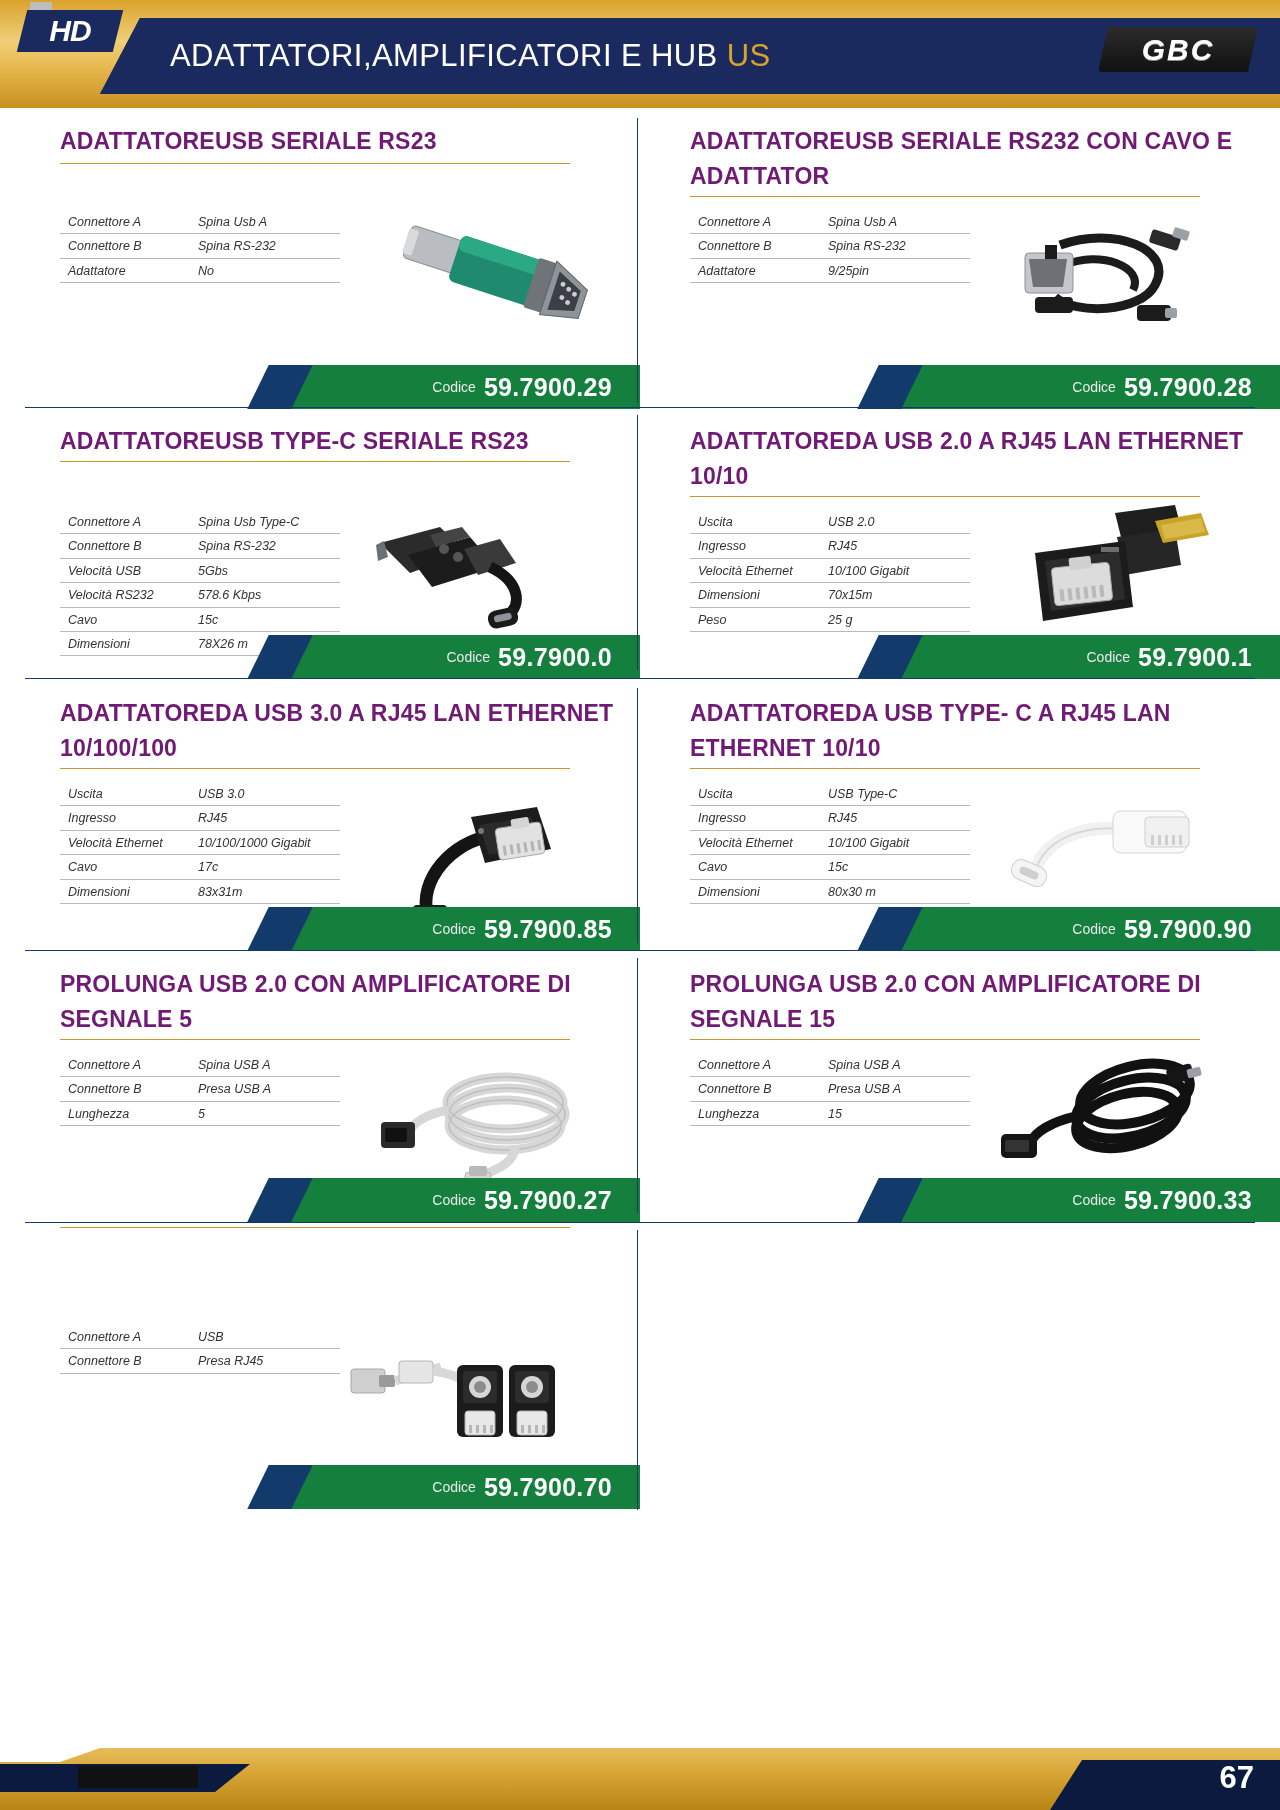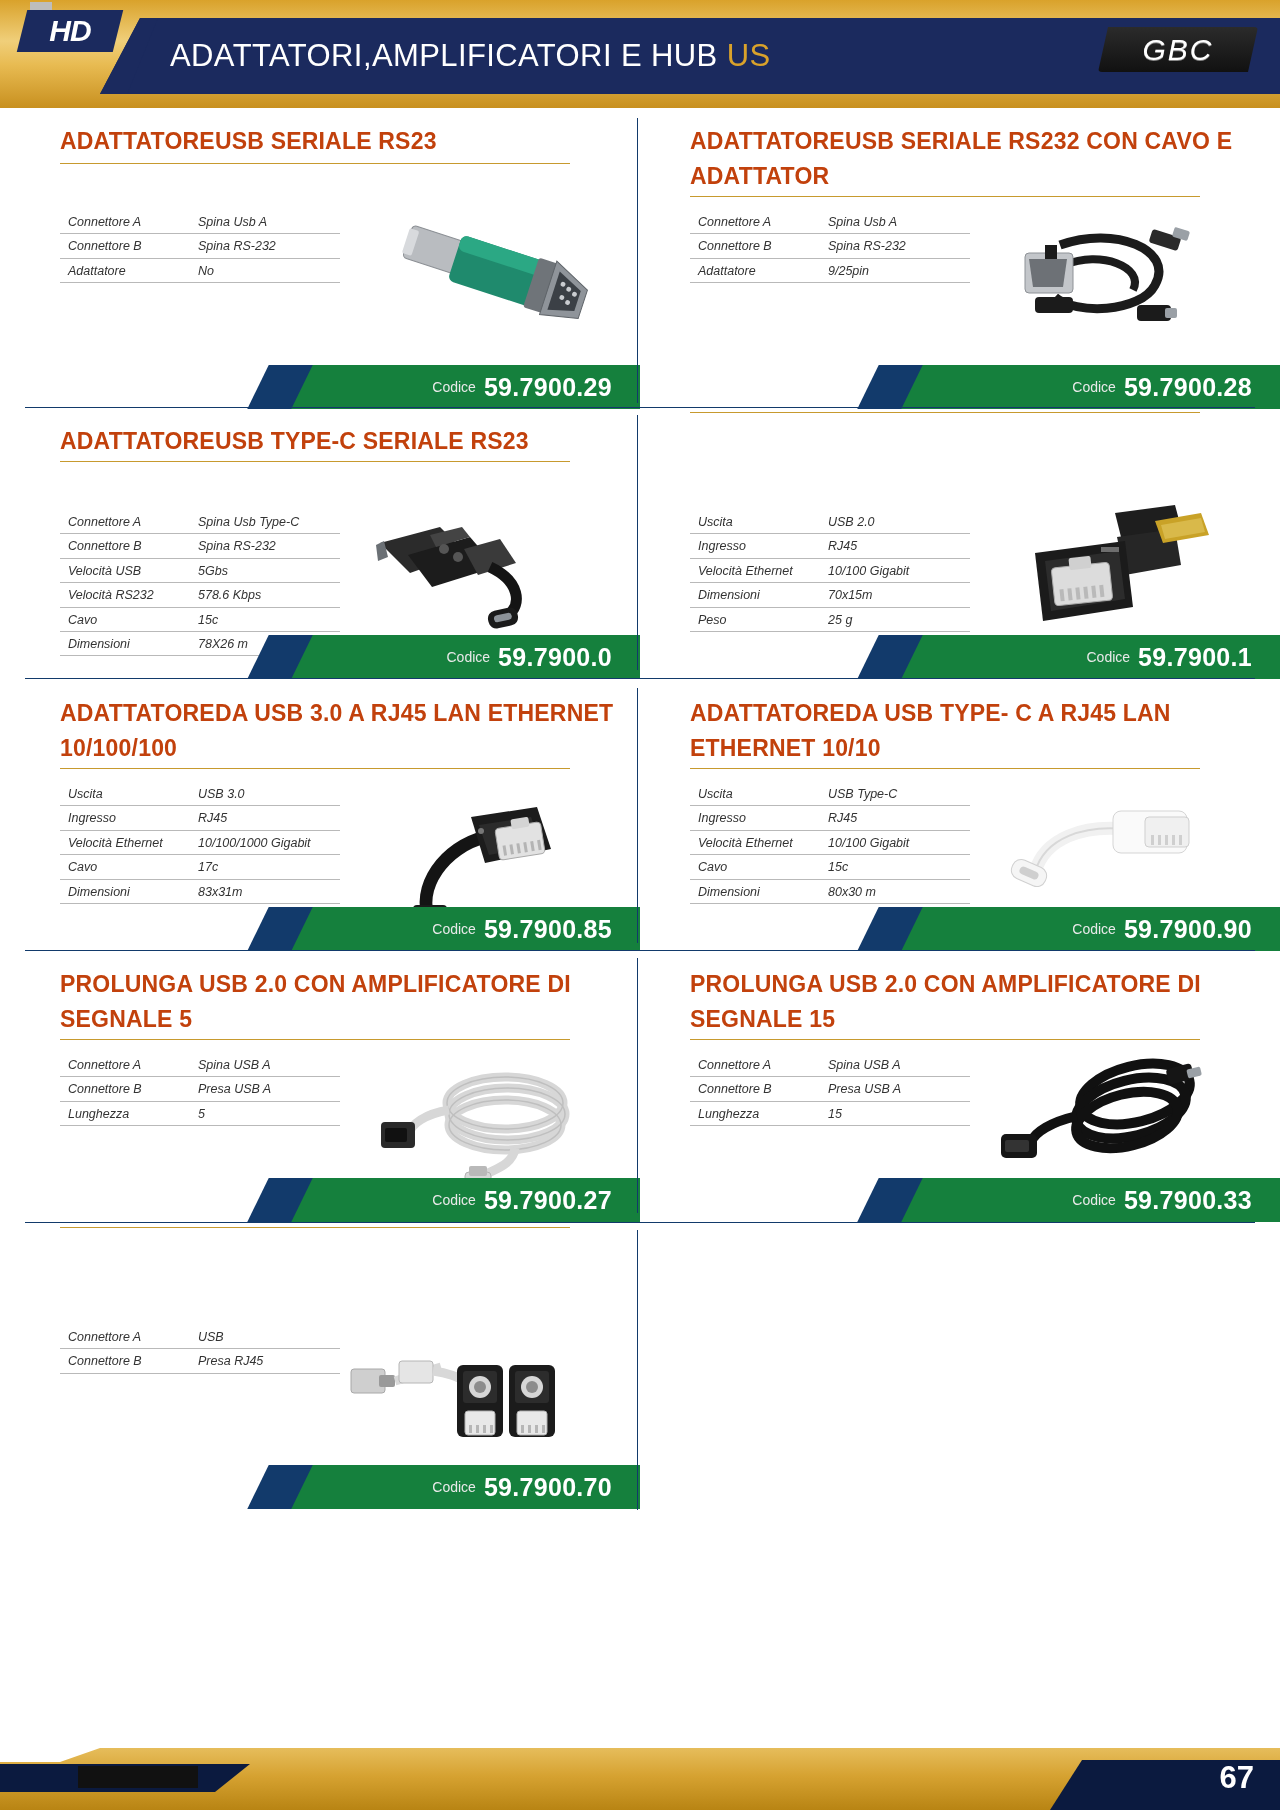--- a/index.html
+++ b/index.html
@@ -49,36 +49,36 @@
     position:absolute;left:30px;top:2px;width:22px;height:10px;background:#bdbdbd;
   }
   .logo{
     position:absolute;right:22px;top:27px;width:160px;height:45px;
     background:linear-gradient(180deg,#2b2b2b 0%,#111 100%);
     border-radius:4px;
     clip-path:polygon(10px 0,160px 0,150px 45px,0 45px);
   }
   .logo-text{
     position:absolute;left:0;top:0;width:160px;height:45px;
-    color:#ffffff;font-weight:normal;font-style:italic;font-size:30px;
+    color:#ffffff;font-weight:bold;font-style:italic;font-size:30px;
     text-align:center;line-height:45px;letter-spacing:2px;
     text-shadow:0 1px 0 #888;
   }
 
   
   .grid{position:absolute;left:0;top:110px;width:1280px;}
   .row{position:relative;width:1280px;}
   .cell{
     position:absolute;top:0;width:615px;box-sizing:border-box;
   }
   .cell.left{left:25px;}
   .cell.right{left:655px;}
 
   .card-title{
-    color:#c2410c;font-size:23px;font-weight:bold;line-height:35px;
+    color:#701a75;font-size:23px;font-weight:bold;line-height:35px;
     letter-spacing:.2px;padding-left:35px;padding-top:14px;
   }
   .title-rule{
     margin:4px 0 0 35px;width:510px;height:1px;background:#c79a2e;
   }
 
   .spec-table{
     position:absolute;left:35px;top:0;width:280px;border-collapse:collapse;
     font-size:12.5px;color:#333;font-style:italic;
   }
@@ -292,20 +292,21 @@
             <polygon points="6,40 14,36 18,52 8,56" fill="#6b7075"></polygon>
           </svg>
         </div>
         <div class="codebar" style="left:255px;top:225px;width:360px;">
           <span class="lbl">Codice</span>
           <span class="val">59.7900.0</span>
         </div>
       </div>
 
       <div class="cell right" style="height:265px;">
+        <div class="card-title">ADATTATOREDA USB 2.0 A RJ45  LAN ETHERNET 10/10</div>
         <div class="title-rule" style="margin-top:2px;"></div>
         <table class="spec-table" style="top:100px;">
           <tbody>
               <tr>
                 <td class="k">Uscita</td>
                 <td class="v">USB 2.0</td>
               </tr>
           <tr>
                 <td class="k">Ingresso</td>
                 <td class="v">RJ45</td>

